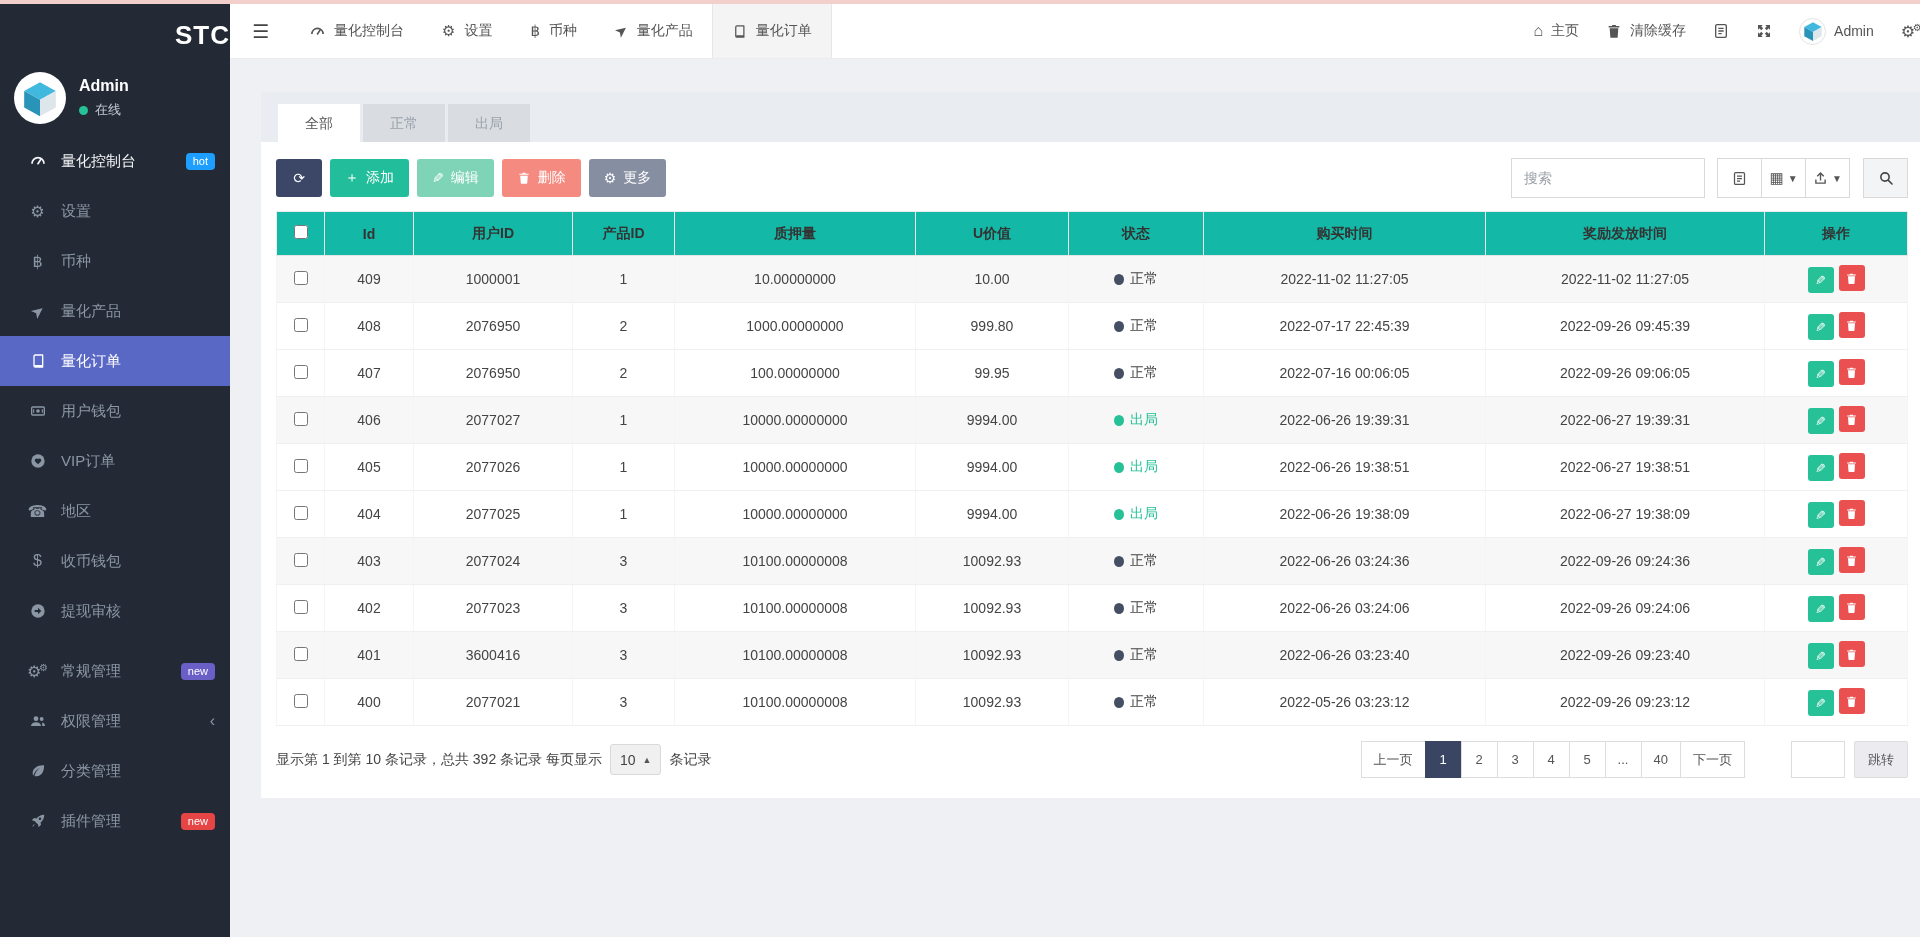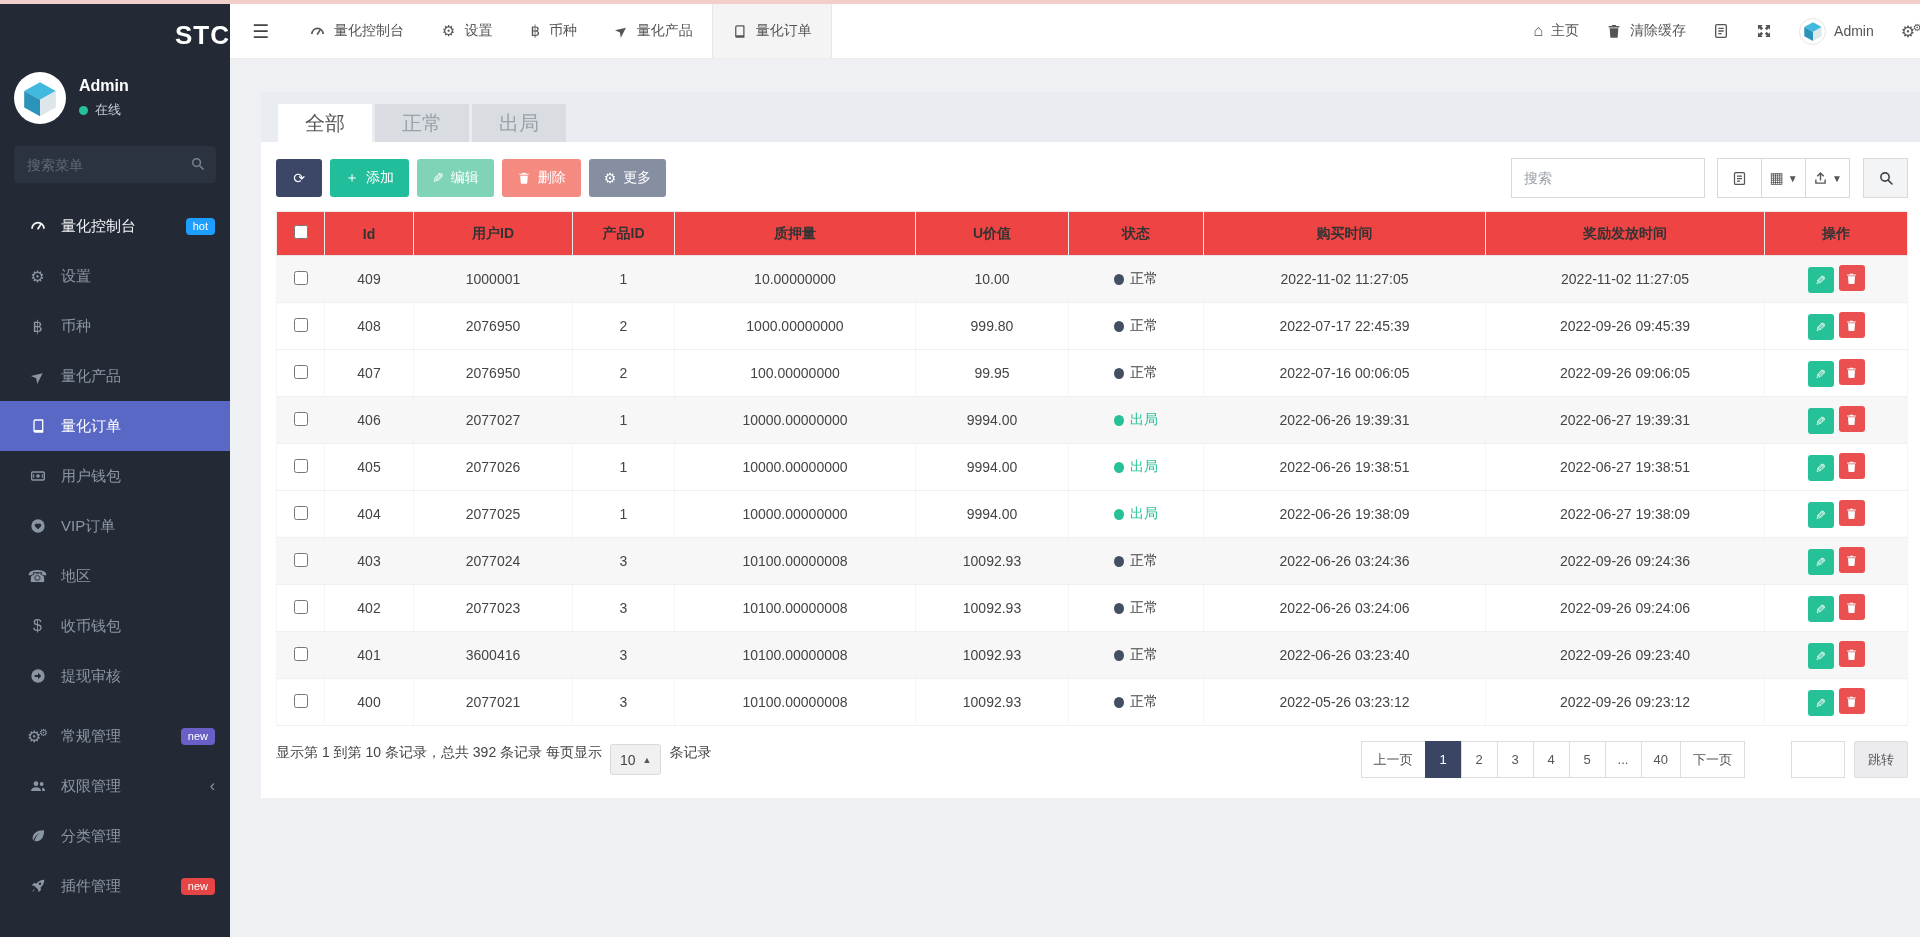--- a/index.html
+++ b/index.html
@@ -45,21 +45,21 @@
   .topbar-right{margin-left:auto;display:flex;align-items:center;gap:27px;padding-right:16px;color:#555}
   .tb-item{display:flex;align-items:center;gap:8px;cursor:pointer;font-size:14px}
   .tb-item .ic{font-size:16px;display:inline-flex}
   .tb-avatar{width:27px;height:27px;border-radius:50%;background:#fff;border:1px solid #e3e3e3;display:flex;align-items:center;justify-content:center}
   .tb-avatar svg{width:22px;height:22px}
 
   
   .content{flex:1;padding:33px 15px 0 31px}
   .panel{background:#fff}
   .panel-header{background:#e9edf1;height:50px;display:flex;align-items:flex-end;padding:0 0 0 17px}
-  .ftab{height:38px;line-height:38px;padding:0 27px;background:#d9dde2;color:#9aa1a9;font-size:20px;margin-right:3px;cursor:pointer}
+  .ftab{height:38px;line-height:38px;padding:0 27px;background:#d9dde2;color:#9aa1a9;font-size:14px;margin-right:3px;cursor:pointer}
   .ftab.active{background:#fff;color:#555}
   .panel-body{padding:16px 15px 14px}
 
   
   .toolbar{display:flex;align-items:center;margin-bottom:13px}
   .btn{height:38px;border:none;border-radius:3px;color:#fff;font-size:14px;padding:0 15px;margin-right:8px;display:inline-flex;align-items:center;gap:7px;cursor:pointer;font-family:inherit}
   .btn .ic{font-size:14px;display:inline-flex;font-style:normal}
   .btn-refresh{background:#3c4667;width:46px;justify-content:center;font-size:17px}
   .btn-add{background:#22bd9a}
   .btn-edit{background:#7fd4b8}
@@ -70,38 +70,38 @@
   .search-input{width:194px;height:40px;border:1px solid #d9d9d9;padding:0 12px;font-size:14px;color:#8b5cf6;outline:none;font-family:inherit}
   .search-input::placeholder{color:#9aa0a6}
   .tool-group{display:flex;margin-left:13px}
   .tool-btn{width:45px;height:40px;background:#fff;border:1px solid #d9d9d9;display:inline-flex;align-items:center;justify-content:center;gap:4px;color:#555;cursor:pointer;margin-left:-1px;font-size:15px}
   .tool-btn .ic{display:inline-flex}
   .caret{font-size:10px;color:#555}
   .search-btn{margin-left:13px;width:45px;height:40px;background:#f3f4f6;border:1px solid #d9d9d9;display:inline-flex;align-items:center;justify-content:center;color:#444;cursor:pointer;font-size:16px}
 
   
   table{width:100%;border-collapse:collapse;table-layout:fixed}
-  th{height:44px;font-size:14px;color:#333;font-weight:bold;border:1px solid #ebebeb;border-bottom:1px solid #e4e4e4;text-align:center;background:#ef4444}
+  th{height:44px;font-size:14px;color:#333;font-weight:bold;border:1px solid #ebebeb;border-bottom:1px solid #e4e4e4;text-align:center;background:#14b8a6}
   td{height:47px;font-size:14px;color:#444;text-align:center;border-bottom:1px solid #f0f0f0;border-left:1px solid #f5f5f5;border-right:1px solid #f5f5f5;overflow:hidden;white-space:nowrap}
   tr.striped td{background:#f7f7f8}
   .status{display:inline-flex;align-items:center;gap:6px}
   .status .dot{width:10px;height:11px;border-radius:50%;display:inline-block}
   .status.normal .dot{background:#454f63}
   .status.normal .st-label{color:#444}
   .status.out .dot{background:#26c196}
   .status.out .st-label{color:#26c196}
   .op-btn{width:26px;height:26px;border:none;border-radius:3px;display:inline-flex;align-items:center;justify-content:center;color:#fff;cursor:pointer;font-size:13px}
   .op-edit{background:#26c196}
   .op-del{background:#ea5050;margin-left:5px}
   .op-btn .ic{display:inline-flex;font-style:normal}
   input[type=checkbox]{width:14px;height:14px;cursor:pointer}
 
   
   .table-footer{display:flex;align-items:center;padding:15px 0 6px;color:#444;font-size:14px}
-  .summary{display:flex;align-items:flex-start;gap:8px}
+  .summary{display:flex;align-items:center;gap:8px}
   .page-size{display:inline-flex;align-items:center;gap:7px;height:31px;padding:0 9px;background:#f0f0f0;border:1px solid #d9d9d9;border-radius:3px;cursor:pointer;color:#444}
   .page-size .caret{font-size:9px}
   .pagination{margin-left:auto;display:flex;list-style:none}
   .page-btn{min-width:37px;height:37px;padding:0 12px;display:flex;align-items:center;justify-content:center;border:1px solid #ddd;background:#fff;color:#555;font-size:13px;margin-left:-1px;cursor:pointer}
   .page-btn.active{background:#3a4564;border-color:#3a4564;color:#fff}
   .jump-input{width:54px;height:37px;border:1px solid #ddd;margin-left:46px;outline:none;padding:0 8px;font-family:inherit}
   .jump-btn{height:37px;padding:0 13px;margin-left:9px;background:#ececf0;border:1px solid #ddd;border-radius:2px;color:#555;font-size:13px;cursor:pointer;font-family:inherit}
 </style>
 </head>
 <body>
@@ -122,29 +122,20 @@
             </svg>
           </span>
       </div>
       <div>
         <div class="user-name">Admin</div>
         <div class="user-status">
           <span class="st-dot"></span>
           <span>在线</span>
         </div>
       </div>
-    </div>
-    <div class="menu-search">
-      <input type="text" placeholder="搜索菜单" style="">
-      <span class="ic">
-          <svg viewBox="0 0 24 24" width="1em" height="1em">
-            <circle cx="10.5" cy="10.5" r="6.2" fill="none" stroke="currentColor" stroke-width="2.4"></circle>
-            <path d="M15.2 15.2L21 21" stroke="currentColor" stroke-width="2.4" stroke-linecap="round"></path>
-          </svg>
-        </span>
     </div>
     <ul class="menu" id="sidebar-menu">
         <li class="menu-item bright">
           <span class="mi-icon ic">
             <svg viewBox="0 0 24 24" width="1em" height="1em">
               <path d="M21 16a9 9 0 1 0-18 0" fill="none" stroke="currentColor" stroke-width="2.6"></path>
               <path d="M12 16l4.5-7" stroke="currentColor" stroke-width="2.6" stroke-linecap="round"></path>
             </svg>
           </span>
           <span>量化控制台</span>

